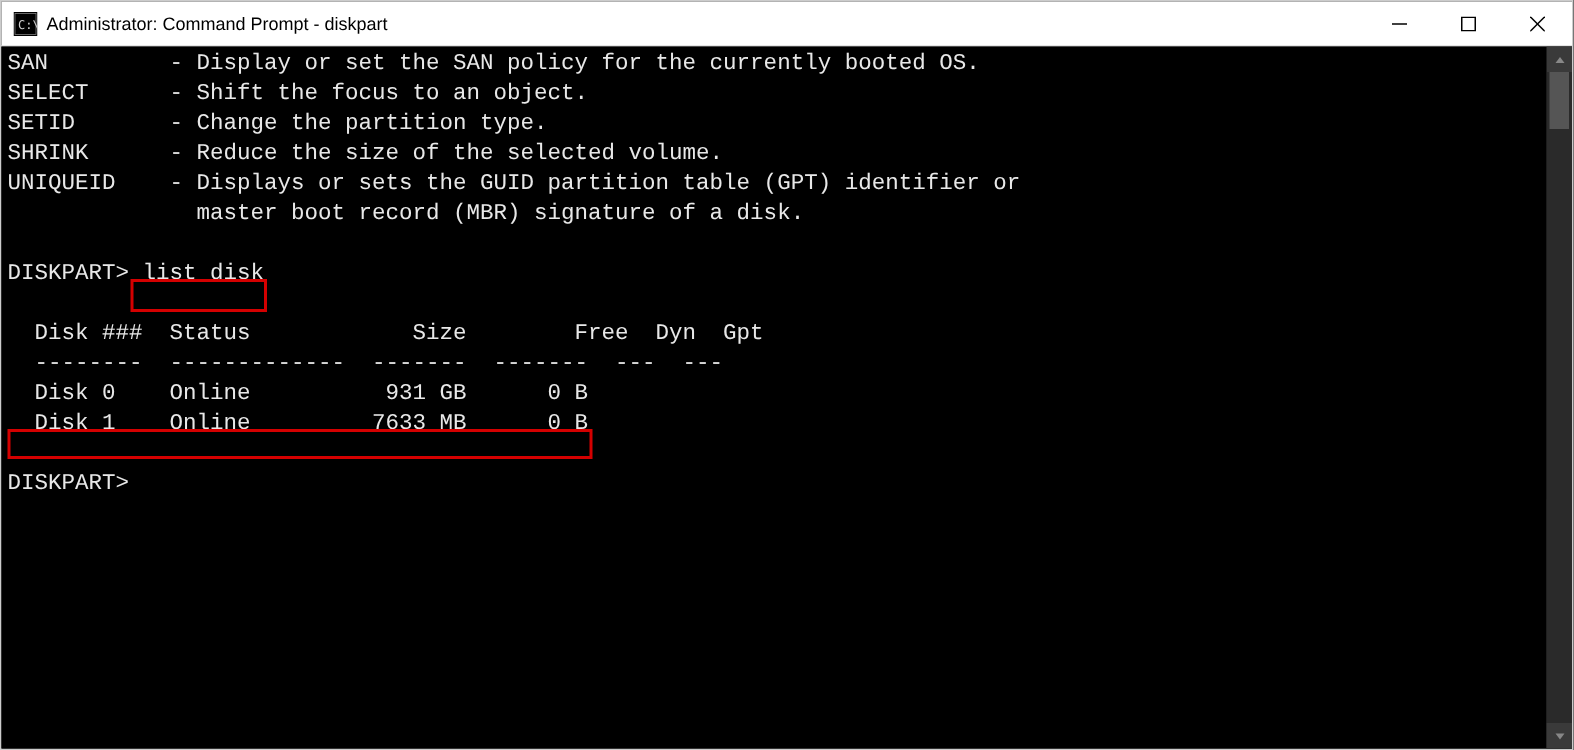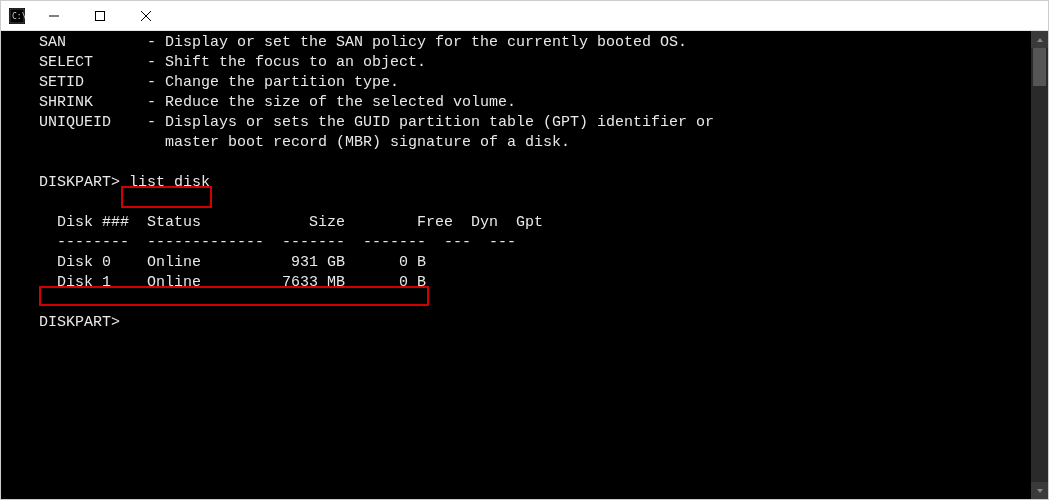--- a/index.html
+++ b/index.html
@@ -103,35 +103,35 @@
     }
     .highlight-box {
       border: 2px solid #d40000;
       position: absolute;
       pointer-events: none;
     }
     .terminal-container {
       position: relative;
       flex: 1;
       overflow: hidden;
-      margin-left: 34px;
     }
   </style>
 </head>
 <body>
 
 <div class="window">
   <div class="title-bar">
     <span class="title-bar-icon">
       <svg viewBox="0 0 16 16">
           <rect x="0" y="0" width="16" height="16" fill="#000"></rect>
           <rect x="1" y="1" width="14" height="14" fill="#000" stroke="#888" stroke-width="0.5"></rect>
           <text x="3" y="11" font-size="8" font-family="monospace" fill="#ccc">C:\</text>
         </svg>
     </span>
+    <span class="title-bar-text">Administrator: Command Prompt - diskpart</span>
     <div class="title-bar-controls">
       <button class="title-bar-btn">
         <svg viewBox="0 0 10 10">
             <line x1="0" y1="5" x2="10" y2="5" stroke="#000" stroke-width="1"></line>
           </svg>
       </button>
       <button class="title-bar-btn">
         <svg viewBox="0 0 10 10">
             <rect x="0.5" y="0.5" width="9" height="9" fill="none" stroke="#000" stroke-width="1"></rect>
           </svg>

